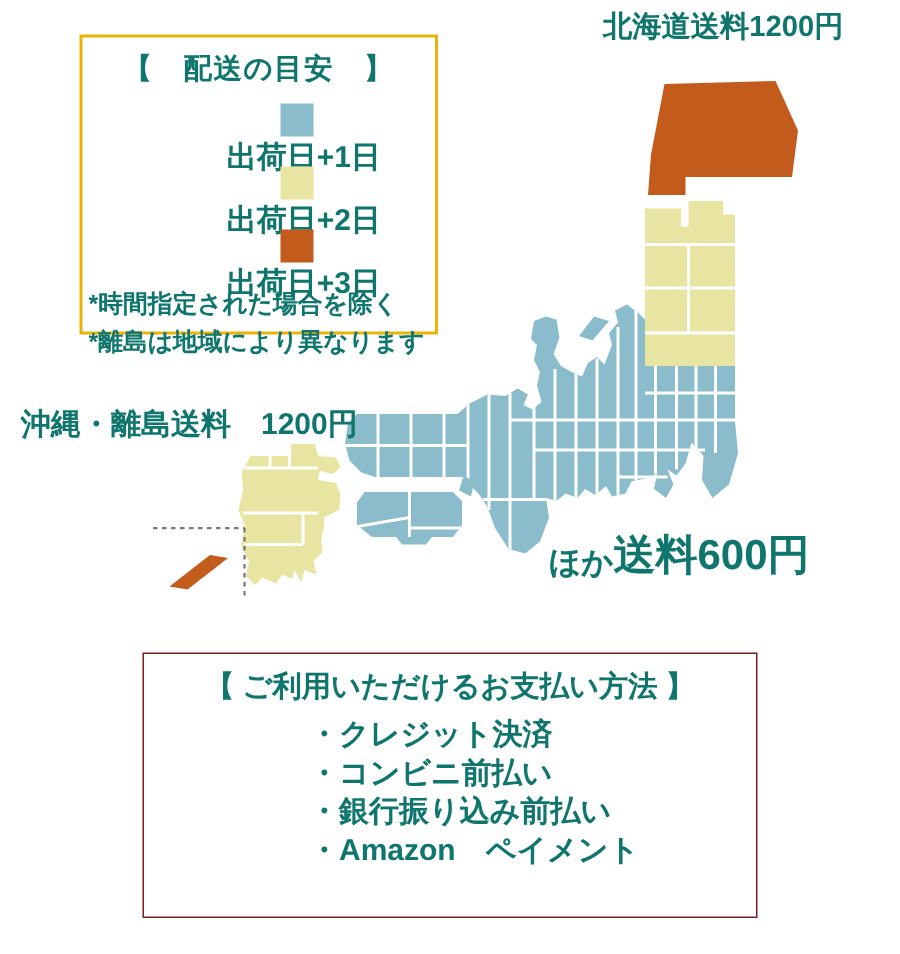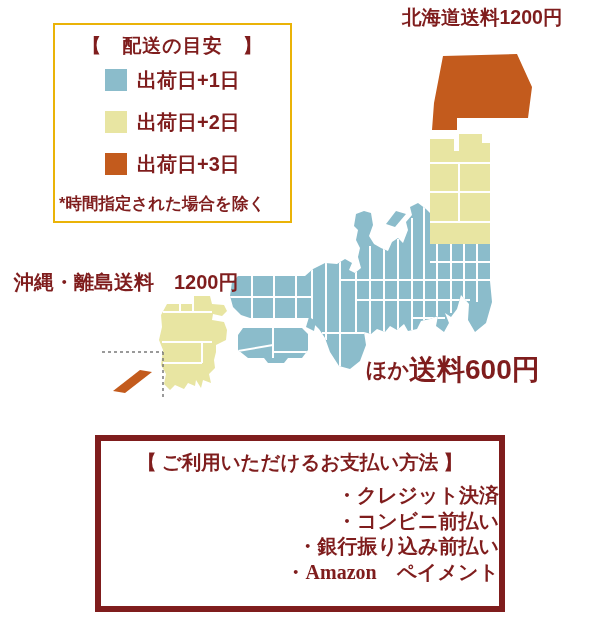--- a/index.html
+++ b/index.html
@@ -1,51 +1,51 @@
 <!DOCTYPE html>
 <html><head>
 <meta charset="utf-8">
 <style>
   html,body{margin:0;padding:0;background:#fff;}
   .canvas{
     position:relative;width:600px;height:636px;background:#ffffff;overflow:hidden;
-    font-family:"Liberation Sans","DejaVu Sans",sans-serif;color:#7f1d1d;
+    font-family:"Liberation Sans","DejaVu Sans",sans-serif;color:#0f766e;
   }
   .abs{position:absolute;}
   svg{position:absolute;left:0;top:0;}
 
   
   .legend-box{
     left:53px;top:23px;width:239px;height:200px;
     border:2px solid #eab308;background:#fff;box-sizing:border-box;
   }
   .legend-title{
     margin-top:8px;text-align:center;font-size:19px;font-weight:bold;letter-spacing:1px;
   }
   .legend-rows{margin:10px 0 0 50px;}
-  .legend-row{display:flex;align-items:center;height:22px;margin-bottom:20px;}
+  .legend-row{display:flex;align-items:center;height:22px;margin-bottom:20px;flex-direction:column;}
   .swatch{width:22px;height:22px;display:inline-block;flex:0 0 22px;}
   .legend-label{font-size:20px;font-weight:bold;margin-left:10px;white-space:nowrap;}
   .legend-notes{margin:-4px 0 0 4px;}
   .legend-note{font-size:16.5px;font-weight:bold;line-height:25px;white-space:nowrap;}
 
   
   .hokkaido-label{left:402px;top:4px;font-size:19.5px;font-weight:bold;white-space:nowrap;}
   .okinawa-label{left:14px;top:269px;font-size:20px;font-weight:bold;white-space:nowrap;}
-  .other-label{left:366px;top:351px;display:flex;align-items:center;white-space:nowrap;}
+  .other-label{left:366px;top:351px;display:flex;align-items:flex-end;white-space:nowrap;}
   .other-prefix{font-size:21px;font-weight:bold;}
   .other-main{font-size:28px;font-weight:bold;}
 
   
   .payment-box{
     left:95px;top:435px;width:410px;height:177px;
-    border:6px solid #7f1d1d;background:#fff;box-sizing:border-box;font-family:Liberation Serif, serif;
+    border:1px solid #7f1d1d;background:#fff;box-sizing:border-box;
   }
   .payment-title{margin-top:8px;text-align:center;font-size:19.5px;font-weight:bold;white-space:nowrap;}
-  .payment-list{margin:7px 0 0 110px;text-align:right;}
+  .payment-list{margin:7px 0 0 110px;}
   .payment-item{font-size:20px;font-weight:bold;line-height:25.5px;white-space:nowrap;}
 </style>
 </head>
 <body>
 
 <div class="canvas">
 
   <svg width="600" height="636" viewBox="0 0 600 636">
     <defs>
       <clipPath id="clip-tohoku">
@@ -147,20 +147,21 @@
         <span class="swatch" style="background-color: rgb(232, 229, 162);"></span>
         <span class="legend-label">出荷日+2日</span>
       </div>
       <div class="legend-row">
         <span class="swatch" style="background-color: rgb(195, 91, 29);"></span>
         <span class="legend-label">出荷日+3日</span>
       </div>
     </div>
     <div class="legend-notes">
       <div class="legend-note">*時間指定された場合を除く</div>
+      <div class="legend-note">*離島は地域により異なります</div>
     </div>
   </div>
 
   <div class="abs okinawa-label">沖縄・離島送料　1200円</div>
 
   <div class="abs other-label">
     <span class="other-prefix">ほか</span>
     <span class="other-main">送料600円</span>
   </div>
 

